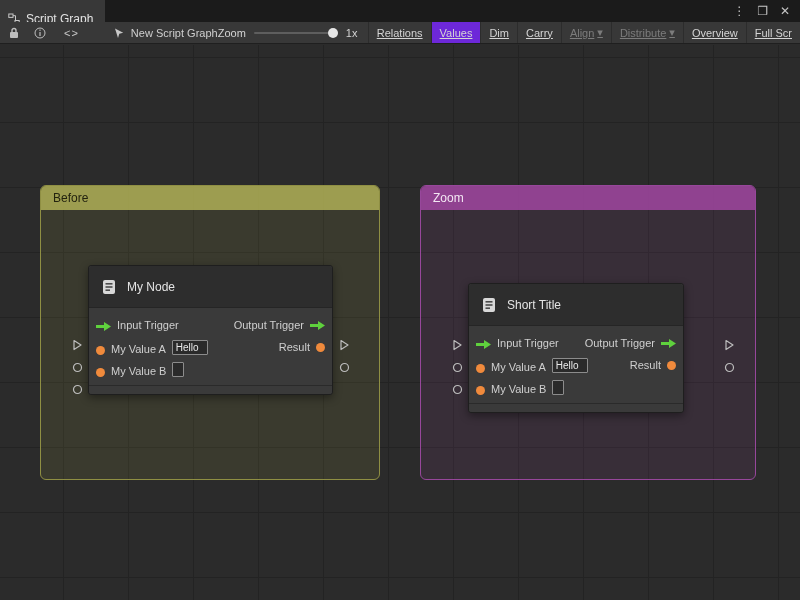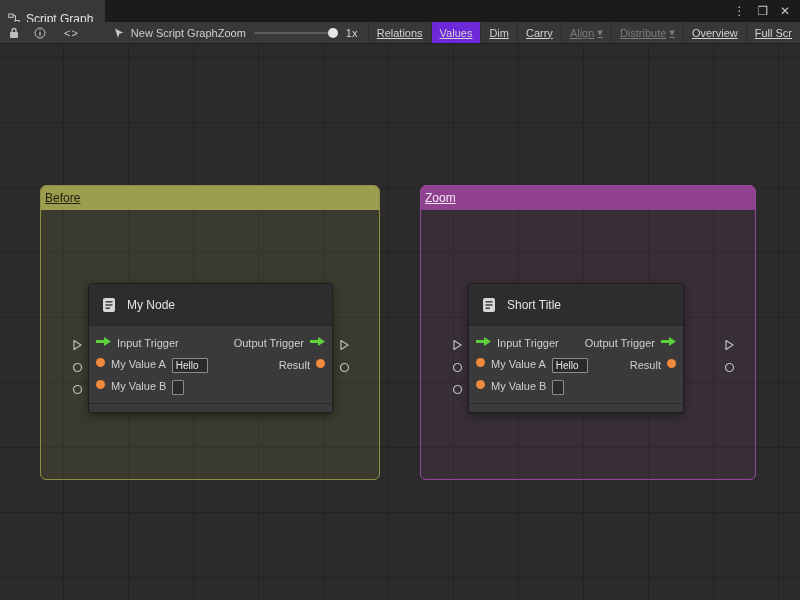--- a/index.html
+++ b/index.html
@@ -63,42 +63,42 @@
   
   .group { position:absolute; border-radius:6px; overflow:hidden; }
   .group-before {
     left:40px; top:140px; width:340px; height:295px;
     border:1px solid #8f8f43; background:rgba(160,160,72,0.13);
   }
   .group-after {
     left:420px; top:140px; width:336px; height:295px;
     border:1px solid #97479b; background:rgba(158,73,160,0.12);
   }
-  .group-header { height:24px; line-height:24px; padding:0 4px; font-size:12px;text-decoration:underline; }
+  .group-header { height:24px; line-height:24px; padding:0 12px; font-size:12px; }
   .group-before .group-header { background:rgba(175,175,86,0.85); color:#23230f; }
   .group-after  .group-header { background:rgba(156,69,156,0.88); color:#f3e7f3; }
 
   
   .node {
     position:absolute; height:130px;
     background:#3a3a3a; border:1px solid #1e1e1e; border-radius:3px;
     box-shadow:0 3px 9px rgba(0,0,0,0.4);
     display:flex; flex-direction:column;
   }
-  .node-1 { left:88px; top:238px; width:245px; }
+  .node-1 { left:88px; top:220px; width:245px; }
   .node-2 { left:468px; top:238px; width:216px; }
   .node-header {
     height:42px; background:#2d2d2d; border-bottom:1px solid #252525;
     display:flex; align-items:center; gap:9px; padding:0 11px;
     font-size:12px; color:#e4e4e4; border-radius:3px 3px 0 0;
   }
   .node-ports { flex:1; padding:7px 7px 0; display:flex; flex-direction:column; gap:2px; }
   .port-row { display:flex; align-items:center; height:20px; font-size:11px; color:#cfcfcf; }
-  .row-left  { display:flex; align-items:flex-start; gap:6px; }
-  .row-right { margin-left:auto; display:flex; gap:6px; }
+  .row-left  { display:flex; align-items:flex-end; gap:6px; }
+  .row-right { margin-left:auto; display:flex; align-items:center; gap:6px; }
   .node-footer { height:9px; border-top:1px solid #2a2a2a; background:#3a3a3a; border-radius:0 0 3px 3px; }
 
   .value-dot { width:9px; height:9px; border-radius:50%; background:#f08a3c; }
   .flow-arrow path { fill:#5fd13d; }
 
   .field {
     background:#2a2a2a; border:1px solid #8c8c8c; color:#e8e8e8;
     font-family:"Liberation Sans", sans-serif; font-size:10px;
     height:15px; padding:0 3px; width:36px; border-radius:1px;
   }

